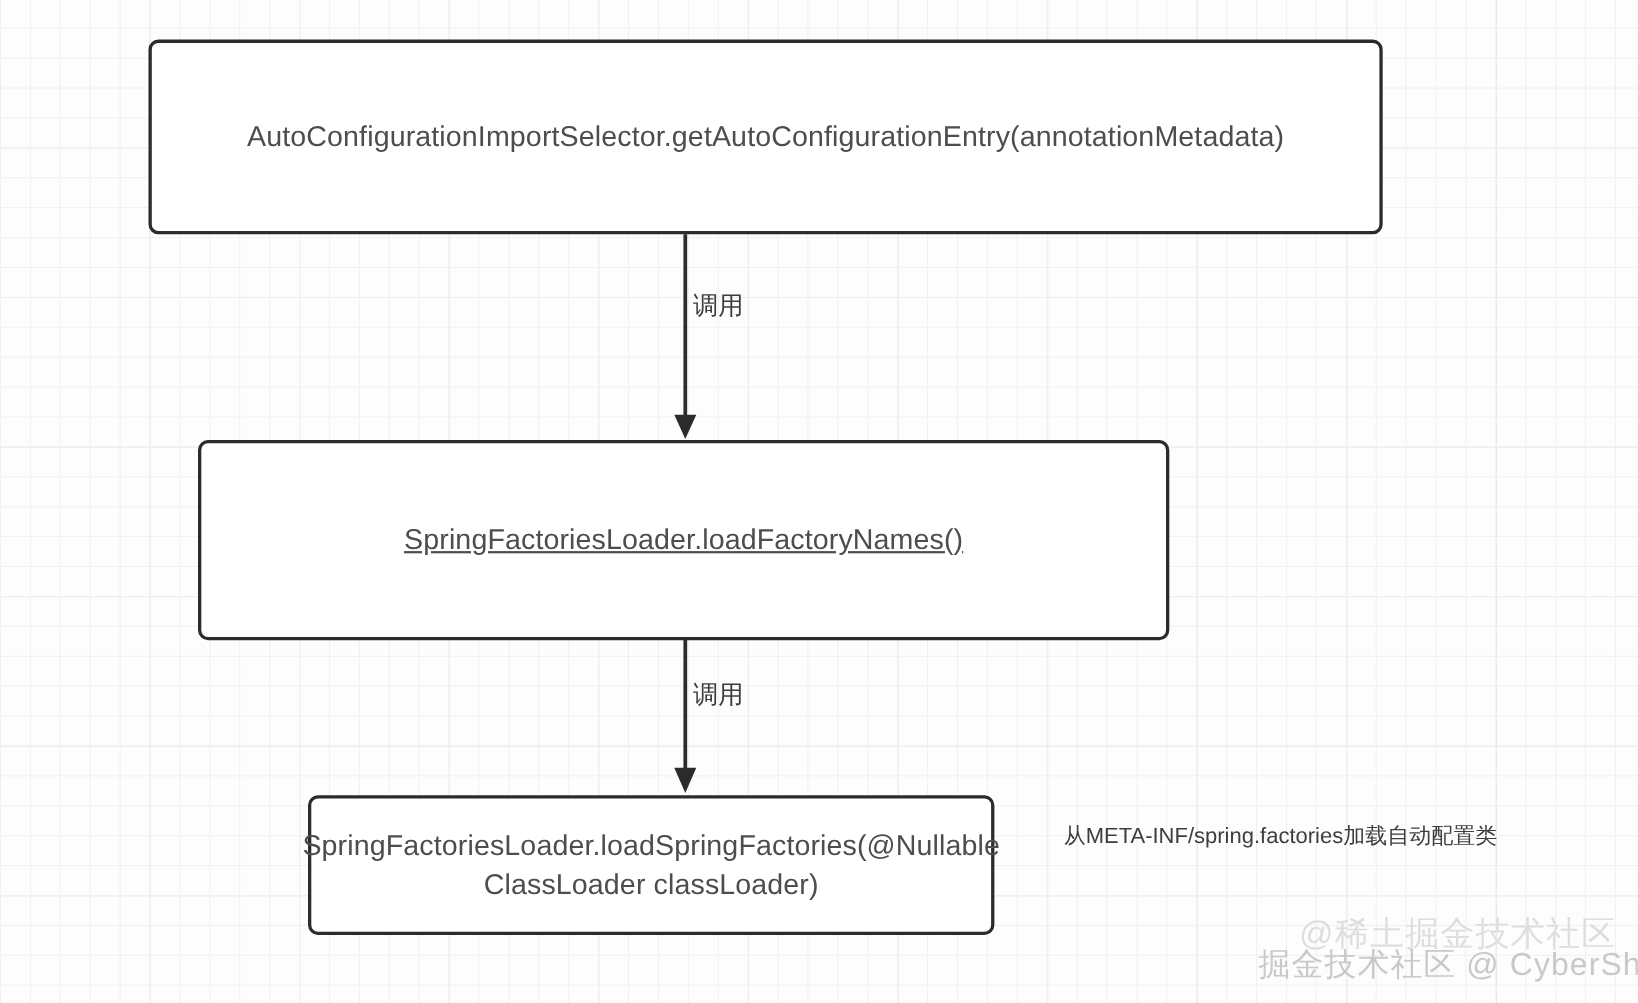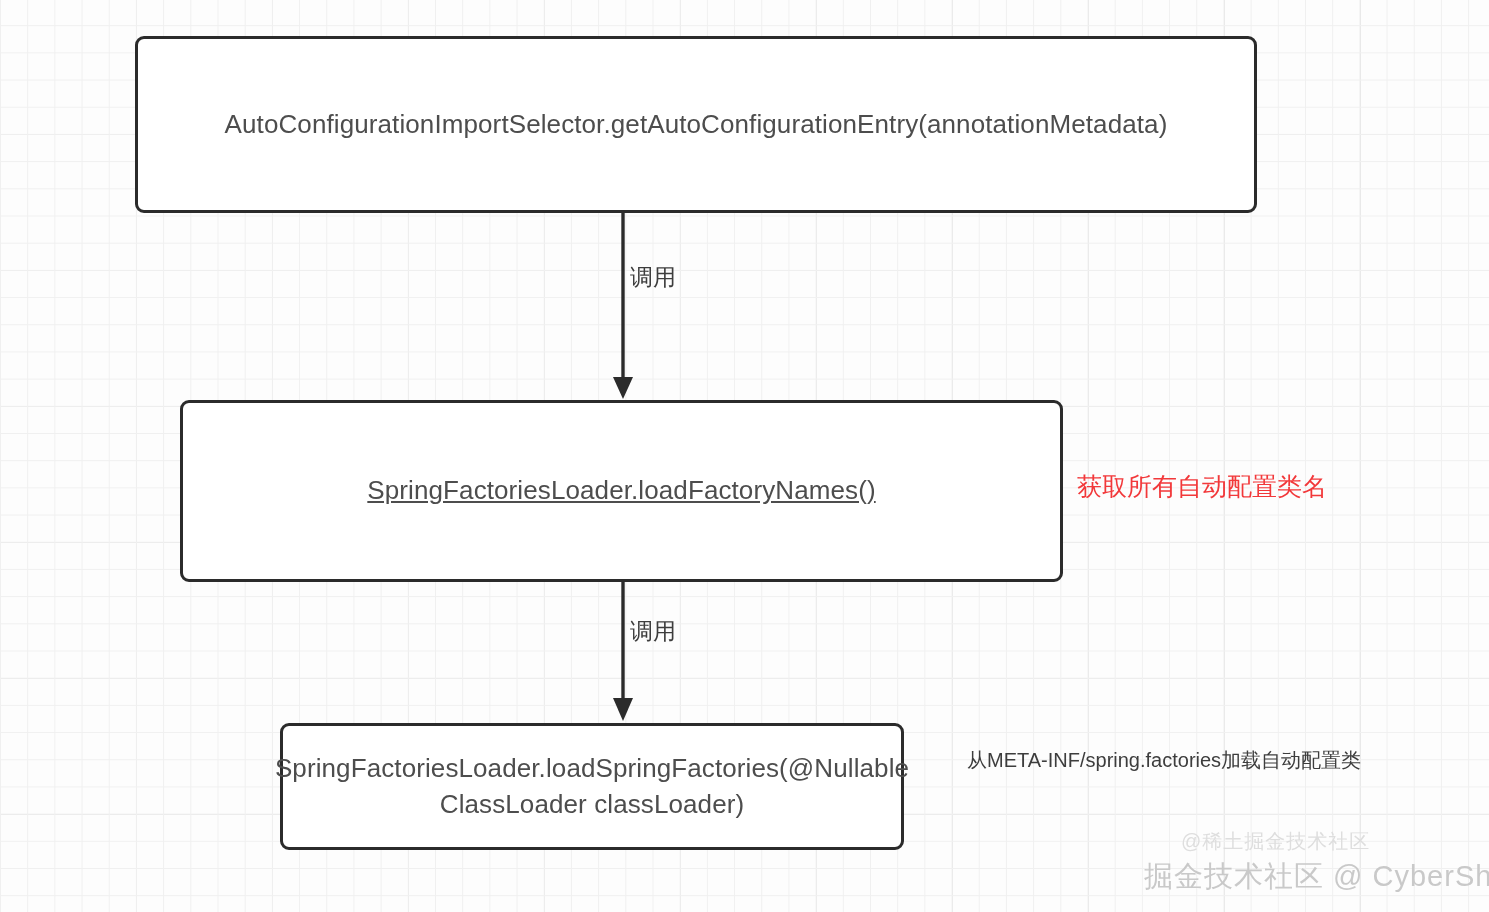--- a/index.html
+++ b/index.html
@@ -98,21 +98,21 @@
   
   .watermark {
     position: absolute;
     white-space: nowrap;
     font-weight: 400;
     pointer-events: none;
   }
   #watermark-back {
     left: 1181px;
     top: 828px;
-    font-size: 20px;
+    font-size: 31px;
     color: #dedede;
     letter-spacing: 1px;
   }
   #watermark-front {
     left: 1144px;
     top: 857px;
     font-size: 29px;
     color: #c9c9c9;
     letter-spacing: 1px;
   }
@@ -149,19 +149,18 @@
   </div>
 
   <div class="node" id="node-3">
     <span class="node-label">SpringFactoriesLoader.loadSpringFactories(@Nullable
 ClassLoader classLoader)</span>
   </div>
 
   <div class="edge-label" id="edge-label-1">调用</div>
   <div class="edge-label" id="edge-label-2">调用</div>
 
-  <div class="annotation" id="annotation-1">获取所有自动配置类名</div>
   <div class="annotation" id="annotation-2">从META-INF/spring.factories加载自动配置类</div>
 
   <div class="watermark" id="watermark-back">@稀土掘金技术社区</div>
   <div class="watermark" id="watermark-front">掘金技术社区 @ CyberShen</div>
 
 </div>
 
 </body></html>

